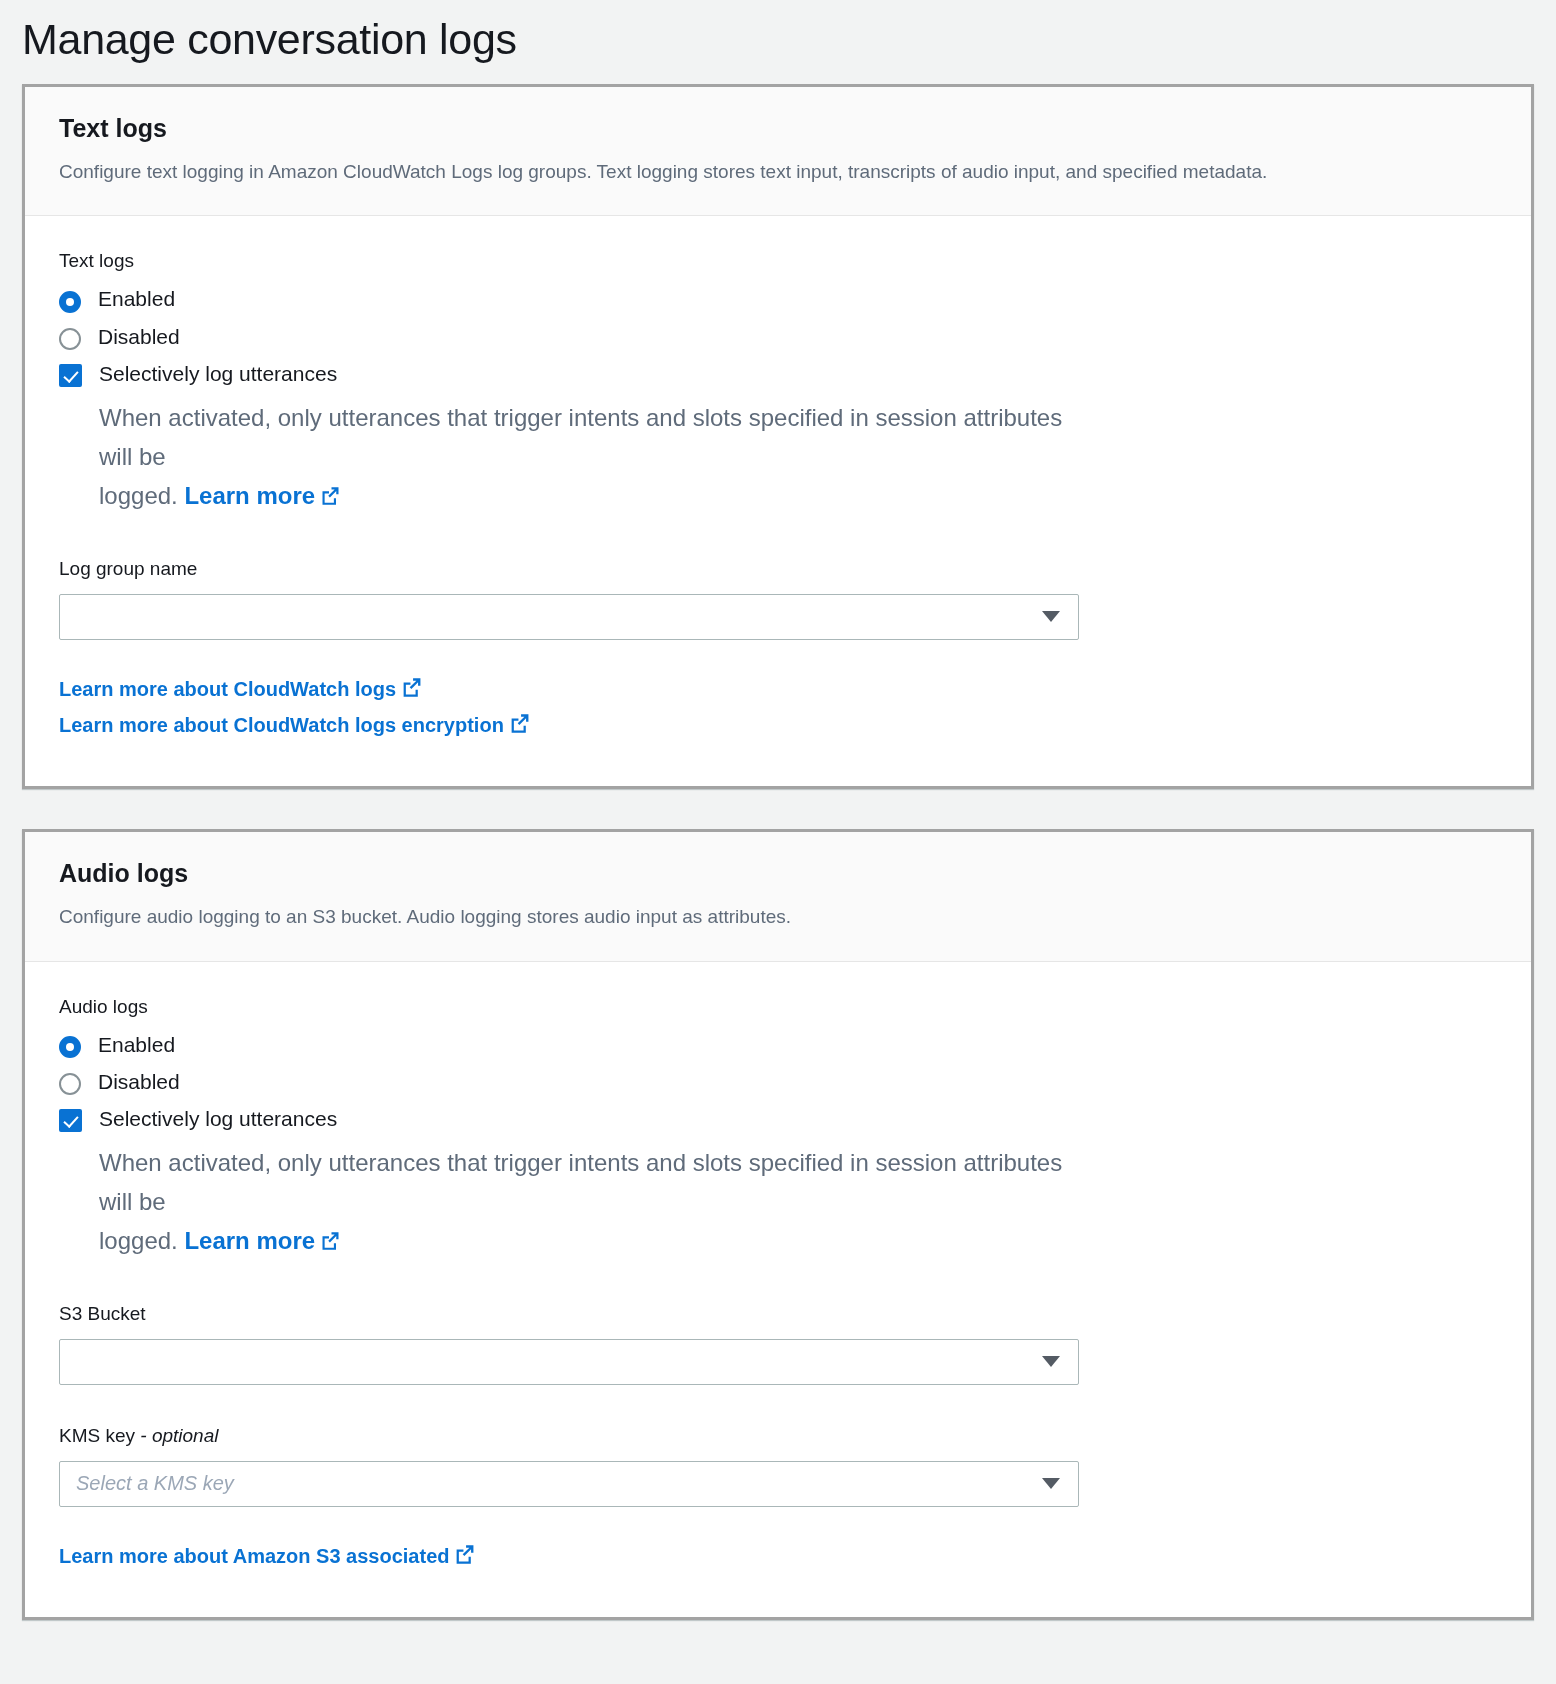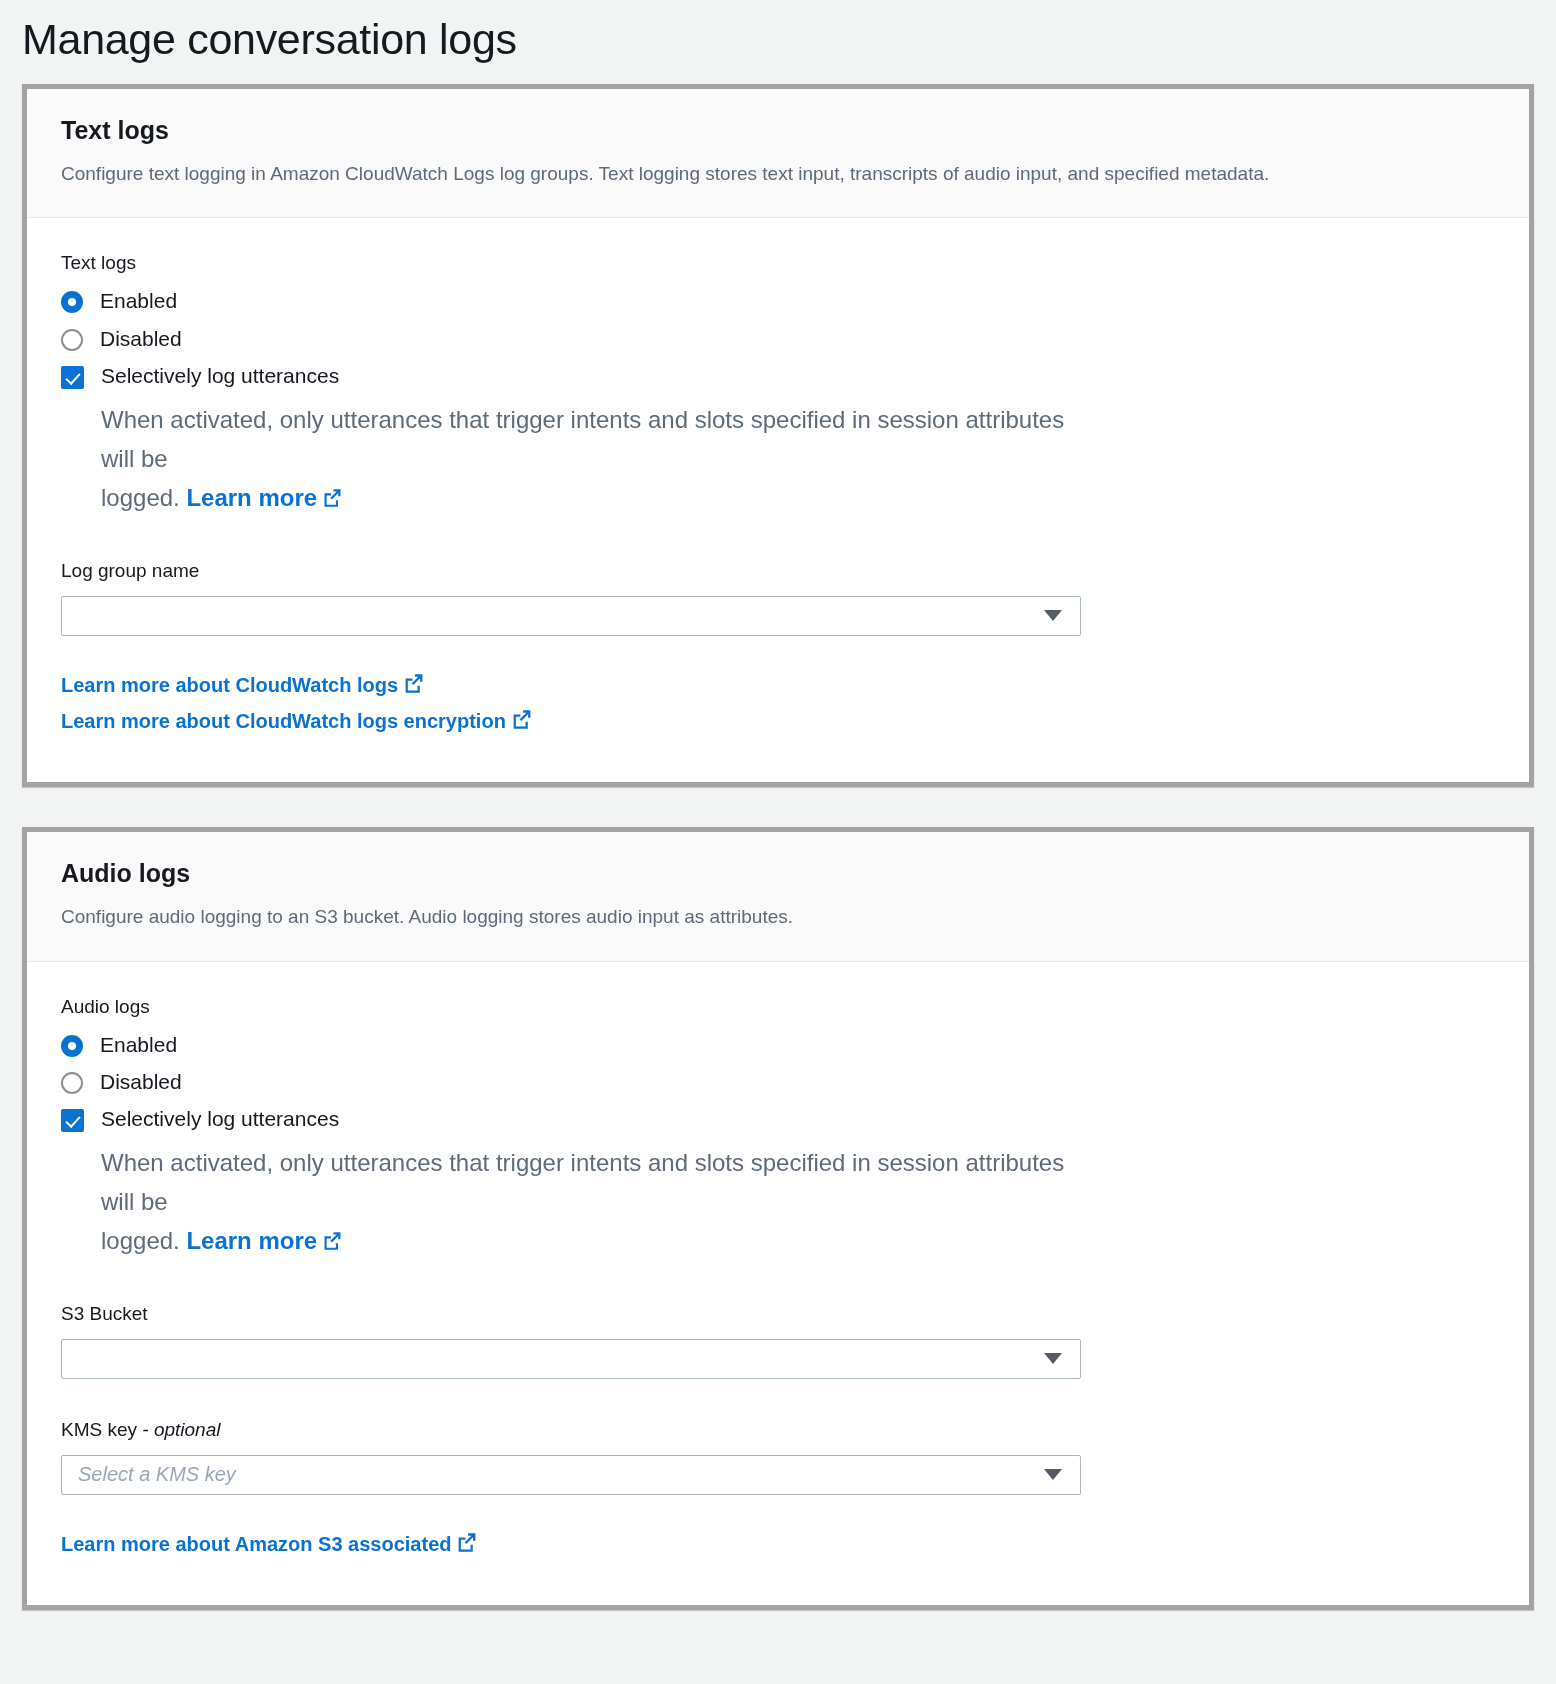--- a/index.html
+++ b/index.html
@@ -26,21 +26,21 @@
     letter-spacing: -0.3px;
     color: #16191f;
     margin: 0;
     padding: 14px 0 18px 0;
     line-height: 1.2;
   }
 
   
   .card {
     background: #b91c1c;
-    border: 5px solid #a3a3a3;
+    border: 3px solid #a3a3a3;
     box-shadow: 0 1px 1px 0 rgba(0,28,36,.20);
     margin-bottom: 40px;
   }
   .card-header {
     background: #fafafa;
     border-bottom: 1px solid #e6e6e6;
     padding: 26px 34px 30px 34px;
   }
   .card-title {
     font-size: 25px;
@@ -71,21 +71,21 @@
     display: block;
   }
   .field-label .optional {
     font-style: italic;
     font-weight: 400;
   }
 
   
   .radio-row, .check-row {
     display: flex;
-    align-items: flex-start;
+    align-items: flex-end;
     margin-bottom: 12px;
   }
   .radio-row { margin-bottom: 11px; }
 
   .radio {
     width: 22px;
     height: 22px;
     border-radius: 50%;
     border: 2px solid #879196;
     background: #ffffff;
@@ -166,21 +166,21 @@
   .link-list .link-line {
     font-size: 20px;
     line-height: 1.7;
     font-weight: 700;
   }
 
   
   .field-group { margin-top: 40px; }
   .select {
     width: 1020px;
-    height: 40px;
+    height: 46px;
     border: 1px solid #aab7b8;
     border-radius: 2px;
     background: #ffffff;
     display: flex;
     align-items: center;
     padding: 0 14px 0 16px;
     cursor: pointer;
     position: relative;
   }
   .select .value {

